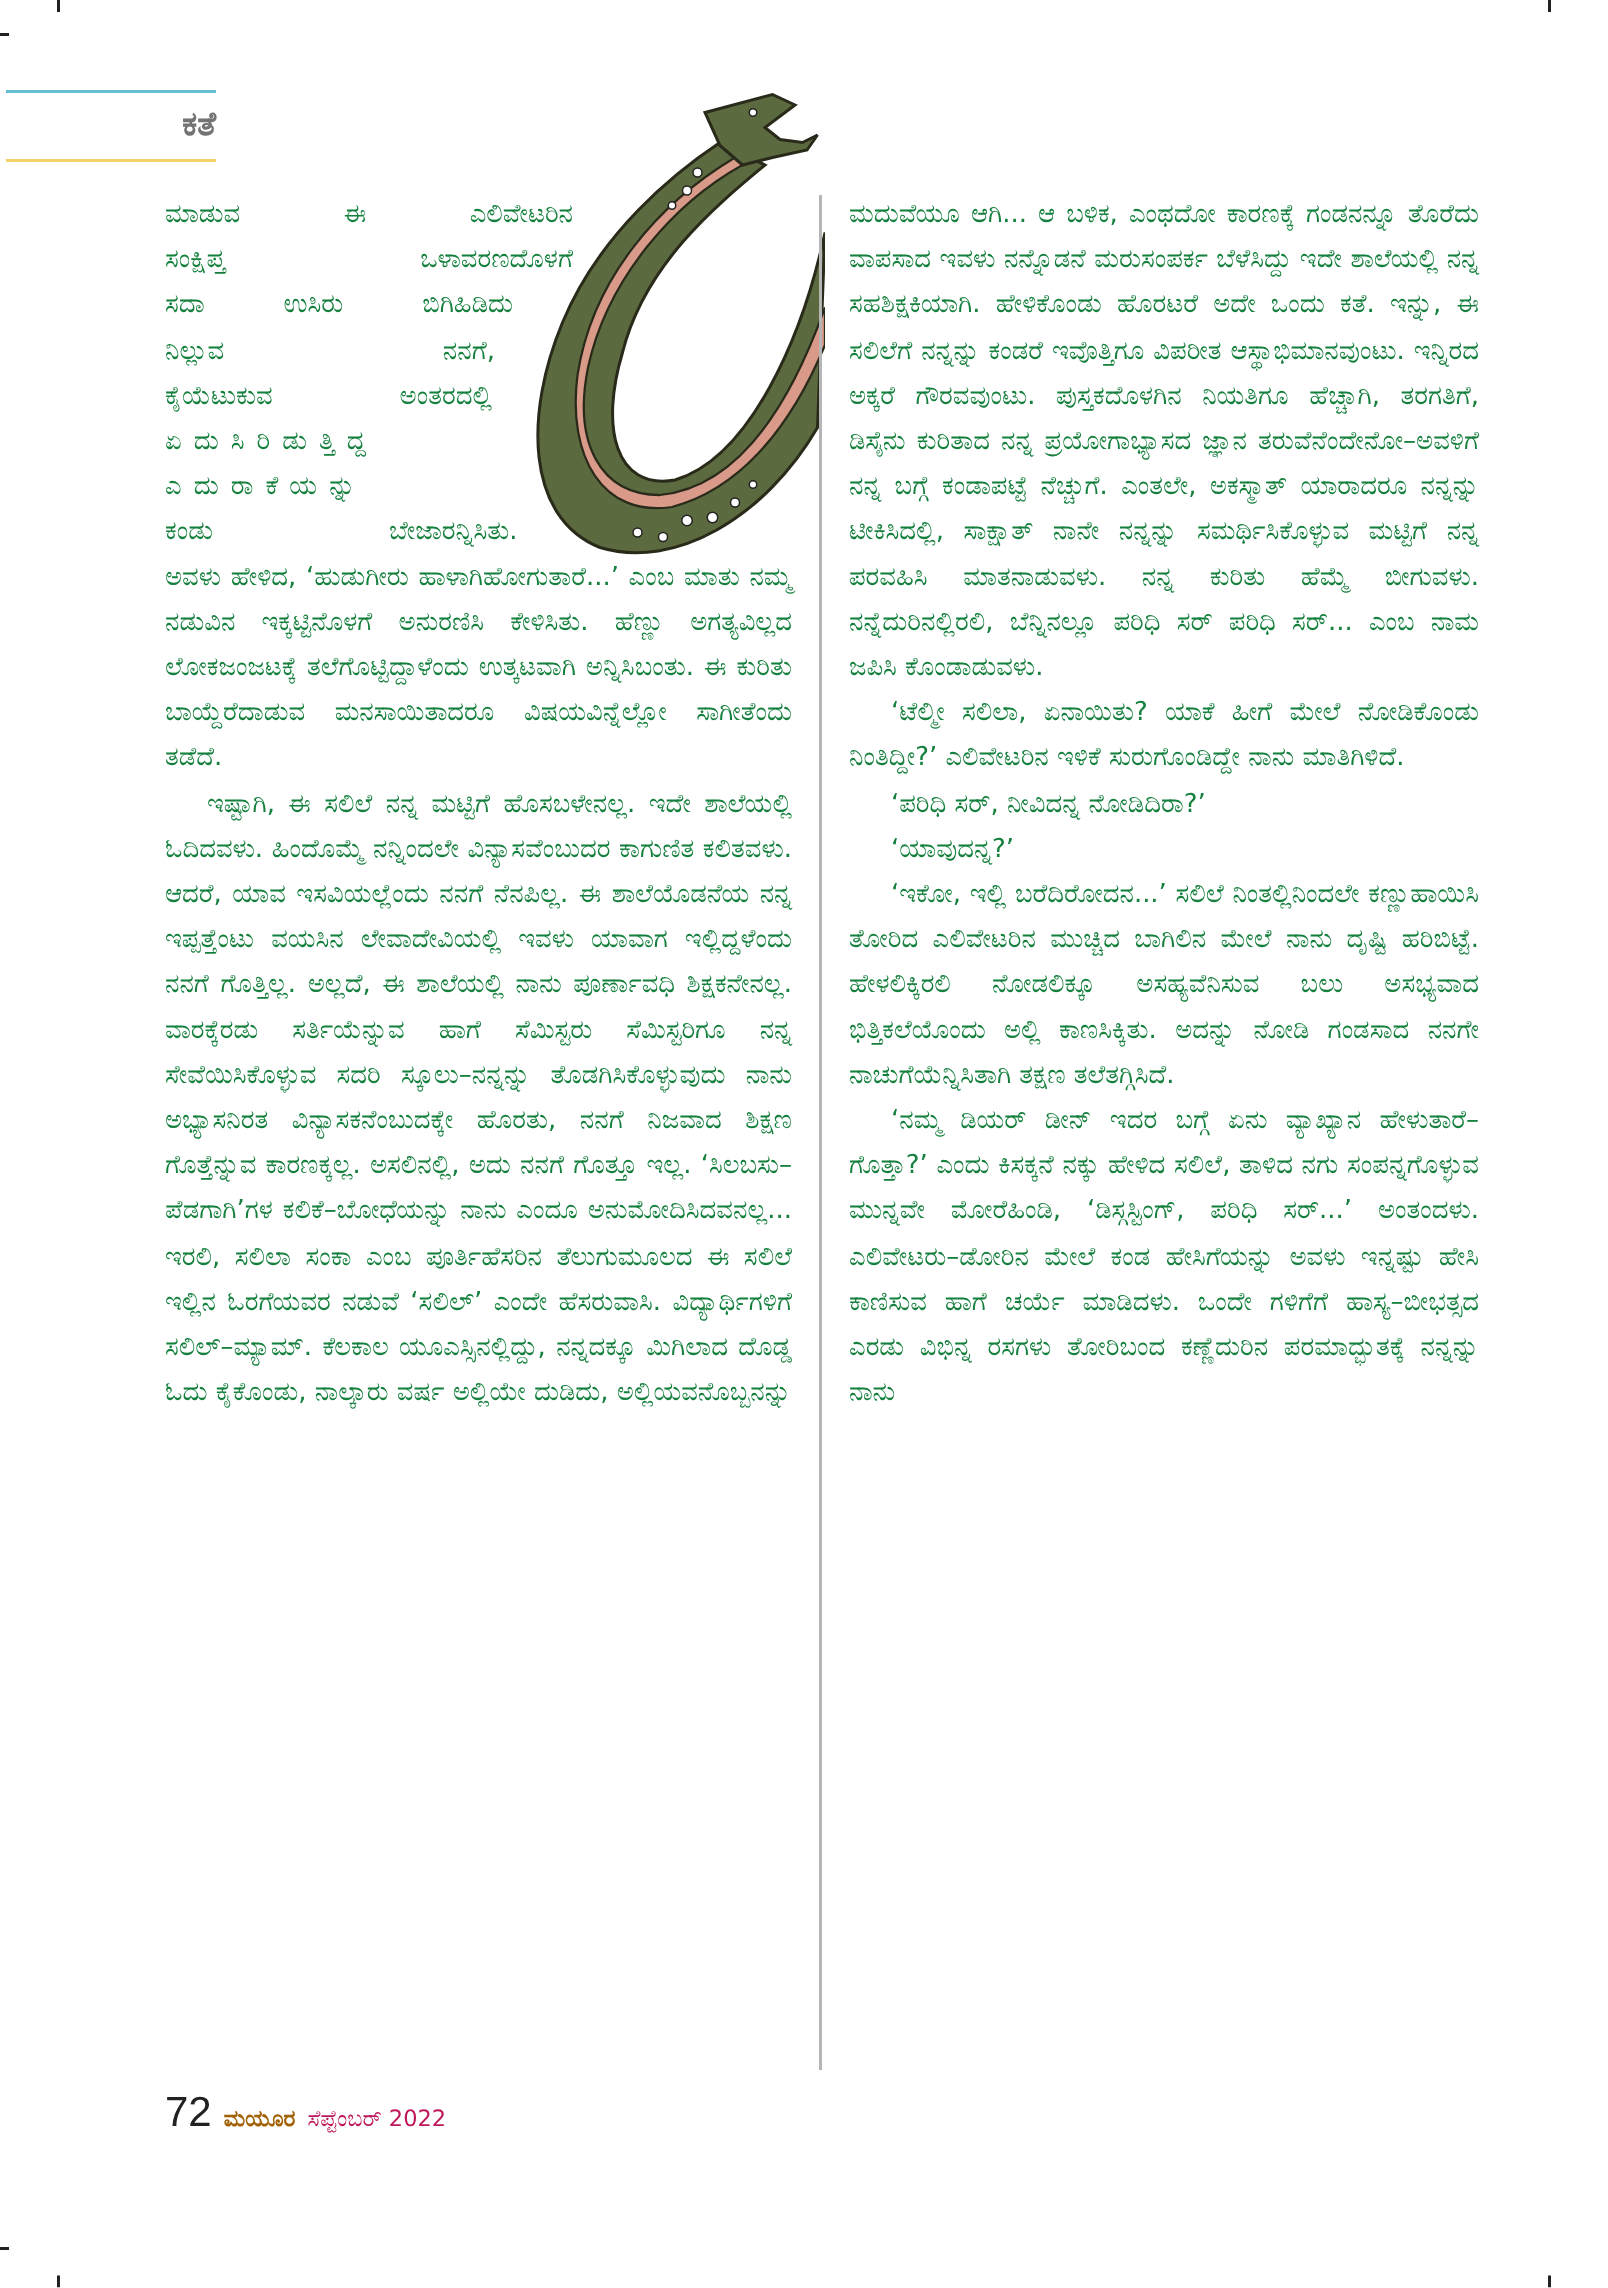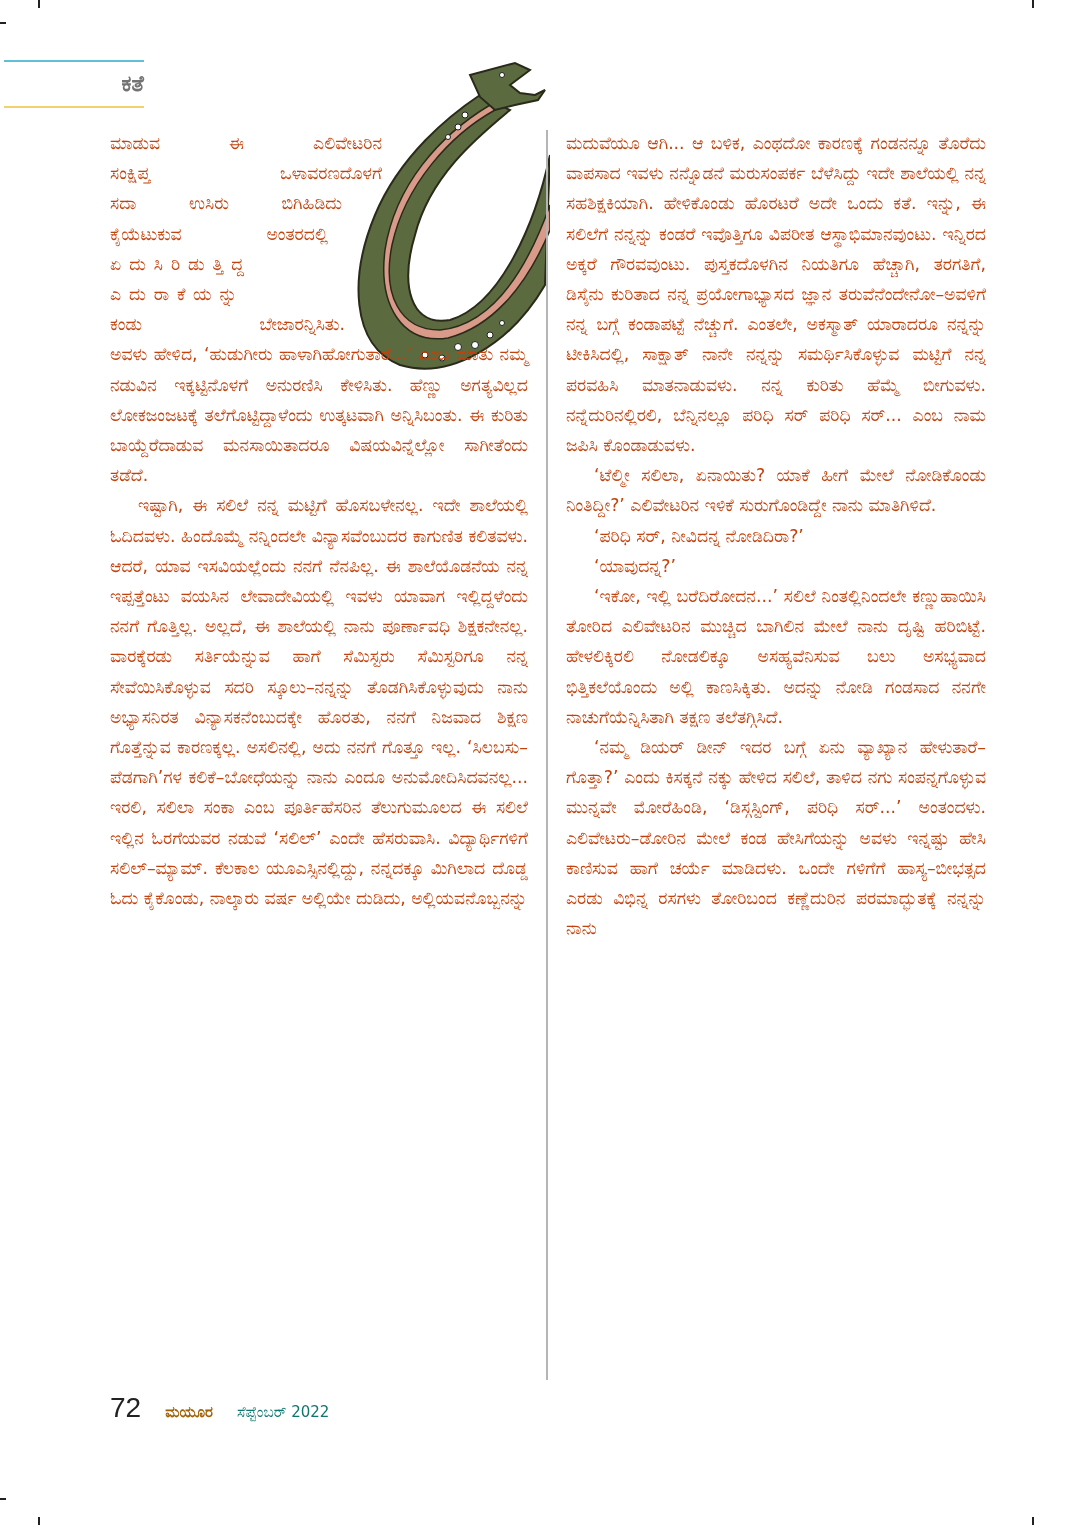--- a/index.html
+++ b/index.html
@@ -10,37 +10,37 @@
   .crop { position: absolute; background: #222; }
   .rule-top { position: absolute; left: 4px; top: 60px; width: 140px; height: 2px; background: #62bfd6; }
   .rule-bot { position: absolute; left: 4px; top: 106px; width: 140px; height: 2px; background: #f4d26a; }
   .section-title {
     position: absolute; left: 110px; top: 68px; width: 34px; text-align: right;
     font-size: 22px; font-weight: bold; color: #737373; line-height: 32px;
   }
   .snake { position: absolute; left: 330px; top: 55px; width: 220px; height: 330px; }
   .col-divider { position: absolute; left: 546px; top: 130px; width: 2px; height: 1250px; background: #b5b5b5; }
   .col {
-    position: absolute; font-size: 17.3px; line-height: 30.2px; color: #c2410c;
+    position: absolute; font-size: 17.3px; line-height: 30.2px; color: #15803d;
   }
   .col p { margin: 0; text-align: justify; text-align-last: auto; }
   .col-left { left: 110px; top: 128px; width: 418px; }
   .col-right { left: 566px; top: 128px; width: 420px; }
   .col .wrap-line { display: block; text-align: justify; text-align-last: justify; }
   .col .narrow { width: 272px; }
   .col .spaced { letter-spacing: 8px; }
   .indent { text-indent: 28px; }
   .col p.last-line-left { text-align-last: left; }
   .folio {
     position: absolute; left: 110px; top: 1392px; height: 40px;
-    display: flex; align-items: baseline; gap: 24px; white-space: nowrap;
+    display: flex; align-items: baseline; gap: 8px; white-space: nowrap;
   }
   .folio .page-num { font-size: 28px; color: #222; font-family: "Liberation Sans", sans-serif; }
   .folio .mag-name { font-size: 15px; font-weight: bold; color: #a16207; }
-  .folio .issue { font-size: 15px; color: #0f766e; }
+  .folio .issue { font-size: 15px; color: #be185d; }
 </style>
 </head>
 <body>
 
 <div class="crop" style="left:38px;top:0;width:2px;height:8px;"></div>
 <div class="crop" style="left:0;top:22px;width:6px;height:2px;"></div>
 <div class="crop" style="left:1032px;top:0;width:2px;height:8px;"></div>
 <div class="crop" style="left:0;top:1498px;width:6px;height:2px;"></div>
 <div class="crop" style="left:38px;top:1517px;width:2px;height:8px;"></div>
 <div class="crop" style="left:1032px;top:1517px;width:2px;height:8px;"></div>
@@ -64,20 +64,21 @@
   <circle cx="160" cy="280" r="3" fill="#fff" stroke="#222"></circle>
   <circle cx="172" cy="268" r="2.5" fill="#fff" stroke="#222"></circle>
 </svg>
 
 <div class="col-divider"></div>
 
 <div class="col col-left">
   <span class="wrap-line narrow">ಮಾಡುವ ಈ ಎಲಿವೇಟರಿನ</span>
   <span class="wrap-line narrow">ಸಂಕ್ಷಿಪ್ತ ಒಳಾವರಣದೊಳಗೆ</span>
   <span class="wrap-line narrow" style="width:232px">ಸದಾ ಉಸಿರು ಬಿಗಿಹಿಡಿದು</span>
+  <span class="wrap-line narrow" style="width:220px">ನಿಲ್ಲುವ ನನಗೆ,</span>
   <span class="wrap-line narrow" style="width:218px">ಕೈಯೆಟುಕುವ ಅಂತರದಲ್ಲಿ</span>
   <span class="wrap-line narrow spaced" style="width:200px">ಏದುಸಿರಿಡುತ್ತಿದ್ದ</span>
   <span class="wrap-line narrow spaced" style="width:200px">ಎದುರಾಕೆಯನ್ನು</span>
   <span class="wrap-line narrow" style="width:235px">ಕಂಡು ಬೇಜಾರನ್ನಿಸಿತು.</span>
   <p class="last-line-left">ಅವಳು ಹೇಳಿದ, ‘ಹುಡುಗೀರು ಹಾಳಾಗಿಹೋಗುತಾರೆ...’ ಎಂಬ ಮಾತು ನಮ್ಮ ನಡುವಿನ ಇಕ್ಕಟ್ಟಿನೊಳಗೆ ಅನುರಣಿಸಿ ಕೇಳಿಸಿತು. ಹೆಣ್ಣು ಅಗತ್ಯವಿಲ್ಲದ ಲೋಕಜಂಜಟಕ್ಕೆ ತಲೆಗೊಟ್ಟಿದ್ದಾಳೆಂದು ಉತ್ಕಟವಾಗಿ ಅನ್ನಿಸಿಬಂತು. ಈ ಕುರಿತು ಬಾಯ್ದೆರೆದಾಡುವ ಮನಸಾಯಿತಾದರೂ ವಿಷಯವಿನ್ನೆಲ್ಲೋ ಸಾಗೀತೆಂದು ತಡೆದೆ.</p>
   <p class="indent">ಇಷ್ಟಾಗಿ, ಈ ಸಲಿಲೆ ನನ್ನ ಮಟ್ಟಿಗೆ ಹೊಸಬಳೇನಲ್ಲ. ಇದೇ ಶಾಲೆಯಲ್ಲಿ ಓದಿದವಳು. ಹಿಂದೊಮ್ಮೆ ನನ್ನಿಂದಲೇ ವಿನ್ಯಾಸವೆಂಬುದರ ಕಾಗುಣಿತ ಕಲಿತವಳು. ಆದರೆ, ಯಾವ ಇಸವಿಯಲ್ಲೆಂದು ನನಗೆ ನೆನಪಿಲ್ಲ. ಈ ಶಾಲೆಯೊಡನೆಯ ನನ್ನ ಇಪ್ಪತ್ತೆಂಟು ವಯಸಿನ ಲೇವಾದೇವಿಯಲ್ಲಿ ಇವಳು ಯಾವಾಗ ಇಲ್ಲಿದ್ದಳೆಂದು ನನಗೆ ಗೊತ್ತಿಲ್ಲ. ಅಲ್ಲದೆ, ಈ ಶಾಲೆಯಲ್ಲಿ ನಾನು ಪೂರ್ಣಾವಧಿ ಶಿಕ್ಷಕನೇನಲ್ಲ. ವಾರಕ್ಕೆರಡು ಸರ್ತಿಯೆನ್ನುವ ಹಾಗೆ ಸೆಮಿಸ್ಟರು ಸೆಮಿಸ್ಟರಿಗೂ ನನ್ನ ಸೇವೆಯಿಸಿಕೊಳ್ಳುವ ಸದರಿ ಸ್ಕೂಲು–ನನ್ನನ್ನು ತೊಡಗಿಸಿಕೊಳ್ಳುವುದು ನಾನು ಅಭ್ಯಾಸನಿರತ ವಿನ್ಯಾಸಕನೆಂಬುದಕ್ಕೇ ಹೊರತು, ನನಗೆ ನಿಜವಾದ ಶಿಕ್ಷಣ ಗೊತ್ತೆನ್ನುವ ಕಾರಣಕ್ಕಲ್ಲ. ಅಸಲಿನಲ್ಲಿ, ಅದು ನನಗೆ ಗೊತ್ತೂ ಇಲ್ಲ. ‘ಸಿಲಬಸು–ಪೆಡಗಾಗಿ’ಗಳ ಕಲಿಕೆ–ಬೋಧೆಯನ್ನು ನಾನು ಎಂದೂ ಅನುಮೋದಿಸಿದವನಲ್ಲ... ಇರಲಿ, ಸಲಿಲಾ ಸಂಕಾ ಎಂಬ ಪೂರ್ತಿಹೆಸರಿನ ತೆಲುಗುಮೂಲದ ಈ ಸಲಿಲೆ ಇಲ್ಲಿನ ಓರಗೆಯವರ ನಡುವೆ ‘ಸಲಿಲ್’ ಎಂದೇ ಹೆಸರುವಾಸಿ. ವಿದ್ಯಾರ್ಥಿಗಳಿಗೆ ಸಲಿಲ್–ಮ್ಯಾಮ್. ಕೆಲಕಾಲ ಯೂಎಸ್ಸಿನಲ್ಲಿದ್ದು, ನನ್ನದಕ್ಕೂ ಮಿಗಿಲಾದ ದೊಡ್ಡ ಓದು ಕೈಕೊಂಡು, ನಾಲ್ಕಾರು ವರ್ಷ ಅಲ್ಲಿಯೇ ದುಡಿದು, ಅಲ್ಲಿಯವನೊಬ್ಬನನ್ನು</p>
 </div>
 
 <div class="col col-right">
   <p>ಮದುವೆಯೂ ಆಗಿ... ಆ ಬಳಿಕ, ಎಂಥದೋ ಕಾರಣಕ್ಕೆ ಗಂಡನನ್ನೂ ತೊರೆದು ವಾಪಸಾದ ಇವಳು ನನ್ನೊಡನೆ ಮರುಸಂಪರ್ಕ ಬೆಳೆಸಿದ್ದು ಇದೇ ಶಾಲೆಯಲ್ಲಿ ನನ್ನ ಸಹಶಿಕ್ಷಕಿಯಾಗಿ. ಹೇಳಿಕೊಂಡು ಹೊರಟರೆ ಅದೇ ಒಂದು ಕತೆ. ಇನ್ನು, ಈ ಸಲಿಲೆಗೆ ನನ್ನನ್ನು ಕಂಡರೆ ಇವೊತ್ತಿಗೂ ವಿಪರೀತ ಆಸ್ಥಾಭಿಮಾನವುಂಟು. ಇನ್ನಿರದ ಅಕ್ಕರೆ ಗೌರವವುಂಟು. ಪುಸ್ತಕದೊಳಗಿನ ನಿಯತಿಗೂ ಹೆಚ್ಚಾಗಿ, ತರಗತಿಗೆ, ಡಿಸೈನು ಕುರಿತಾದ ನನ್ನ ಪ್ರಯೋಗಾಭ್ಯಾಸದ ಜ್ಞಾನ ತರುವೆನೆಂದೇನೋ–ಅವಳಿಗೆ ನನ್ನ ಬಗ್ಗೆ ಕಂಡಾಪಟ್ಟೆ ನೆಚ್ಚುಗೆ. ಎಂತಲೇ, ಅಕಸ್ಮಾತ್ ಯಾರಾದರೂ ನನ್ನನ್ನು ಟೀಕಿಸಿದಲ್ಲಿ, ಸಾಕ್ಷಾತ್ ನಾನೇ ನನ್ನನ್ನು ಸಮರ್ಥಿಸಿಕೊಳ್ಳುವ ಮಟ್ಟಿಗೆ ನನ್ನ ಪರವಹಿಸಿ ಮಾತನಾಡುವಳು. ನನ್ನ ಕುರಿತು ಹೆಮ್ಮೆ ಬೀಗುವಳು. ನನ್ನೆದುರಿನಲ್ಲಿರಲಿ, ಬೆನ್ನಿನಲ್ಲೂ ಪರಿಧಿ ಸರ್ ಪರಿಧಿ ಸರ್... ಎಂಬ ನಾಮ ಜಪಿಸಿ ಕೊಂಡಾಡುವಳು.</p>

